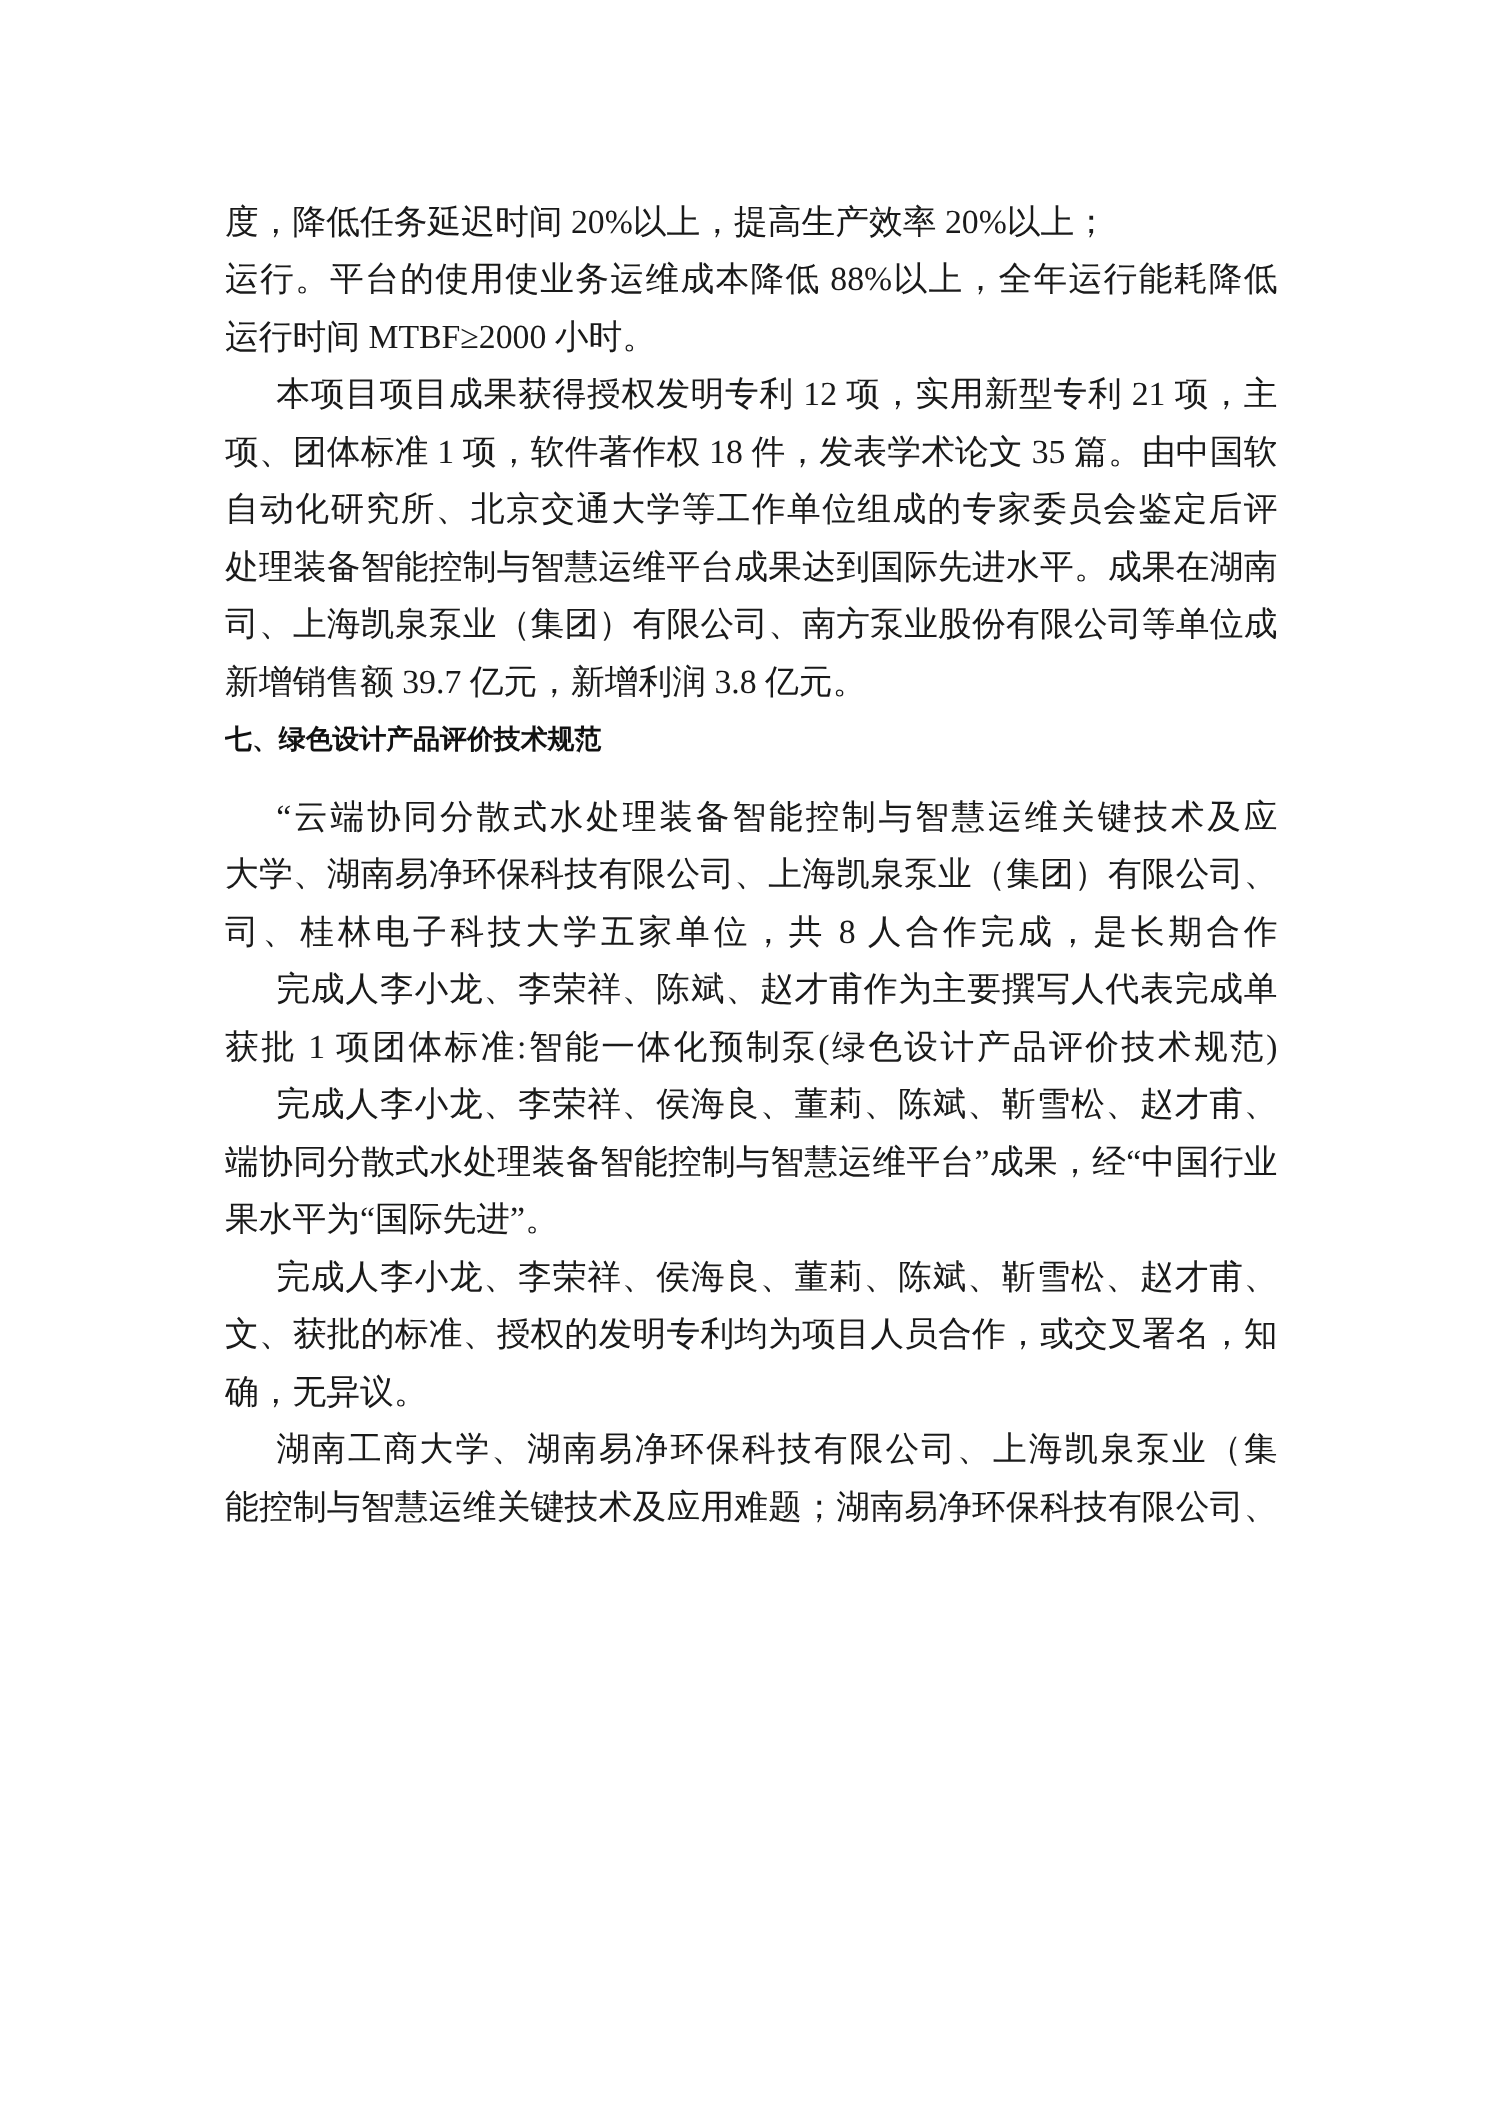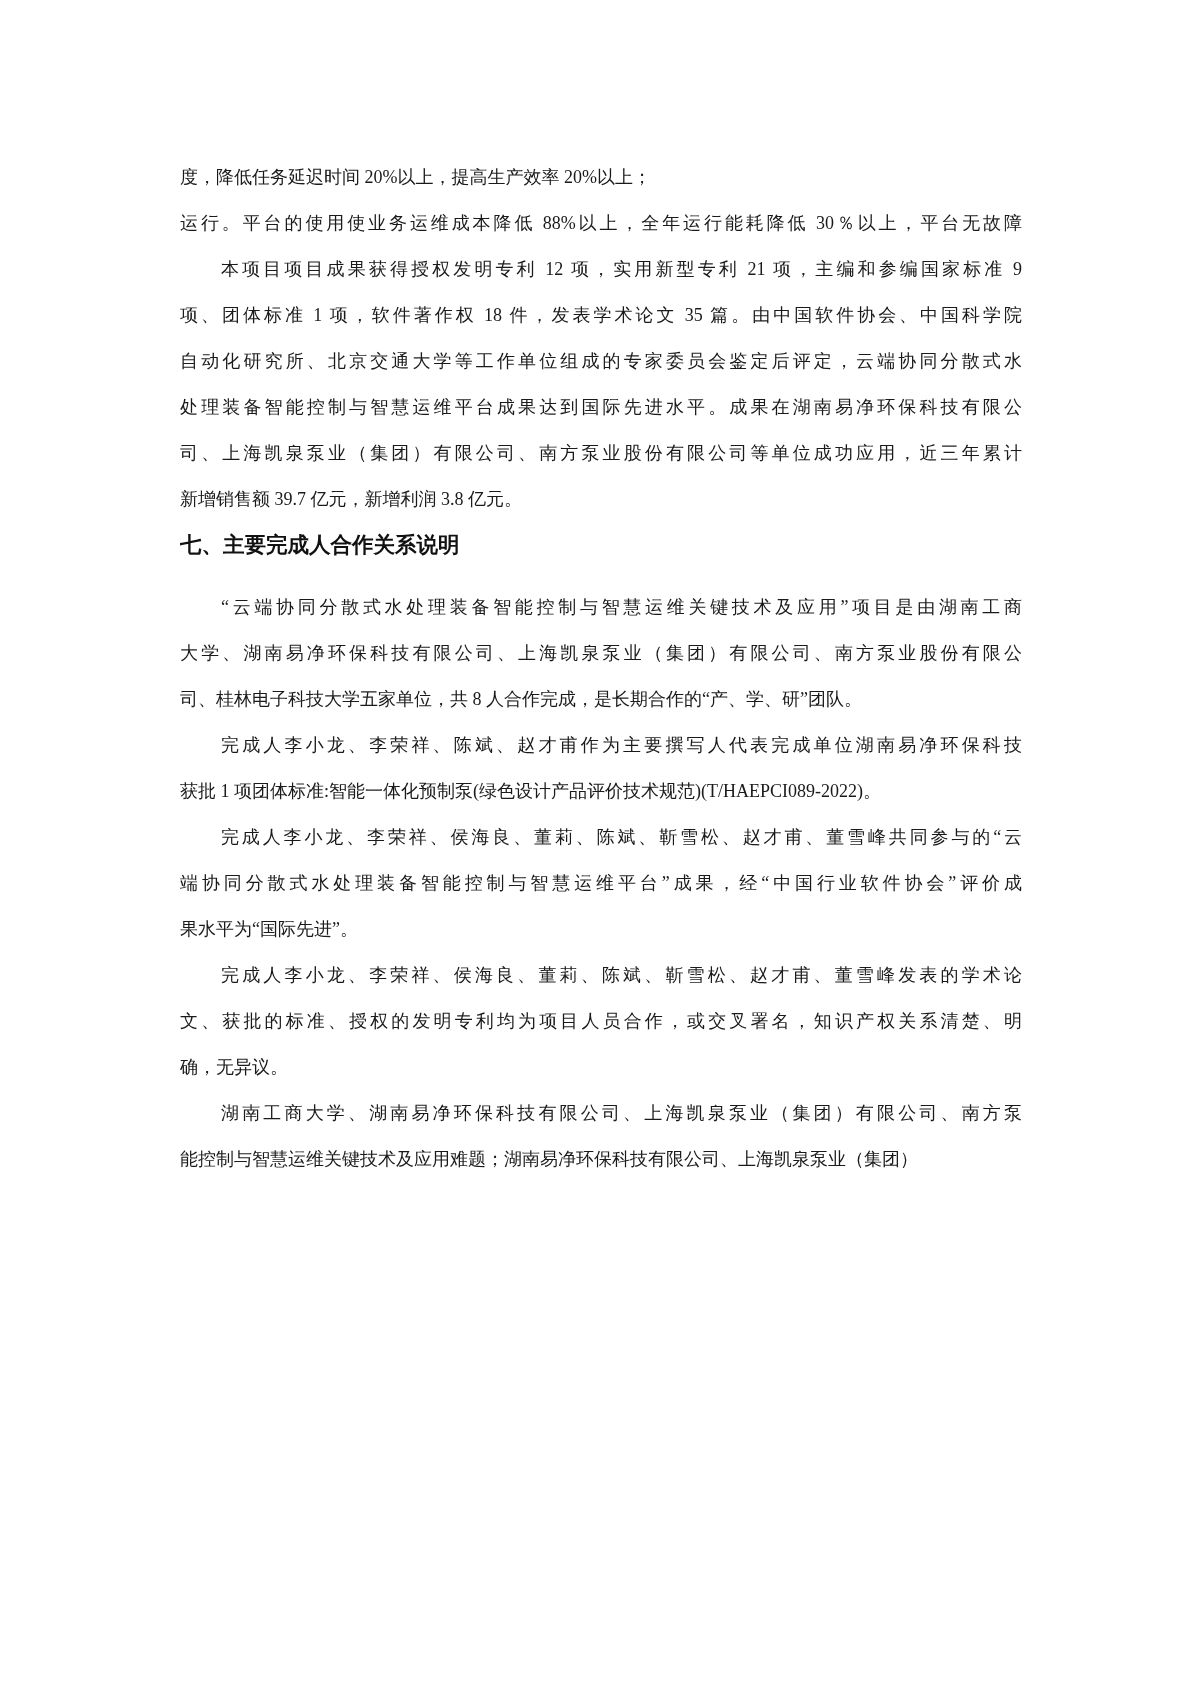--- a/index.html
+++ b/index.html
@@ -20,21 +20,21 @@
   }
   .text-block {
     width: 842px;
   }
   .para {
     margin: 0;
   }
   .line {
     height: 46px;
     line-height: 46px;
-    font-size: 18px;
+    font-size: 27px;
     letter-spacing: 0;
     text-align: justify;
     text-align-last: justify;
     overflow: hidden;
     white-space: normal;
   }
   .line.indent {
     text-indent: 41px;
   }
   .line.para-end {
@@ -53,31 +53,32 @@
 </head>
 <body>
 
 <div class="page">
   <div class="text-block">
       <div class="para">
         <div class="line para-end">度，降低任务延迟时间 20%以上，提高生产效率 20%以上；</div>
       </div>
       <div class="para">
         <div class="line">运行。平台的使用使业务运维成本降低 88%以上，全年运行能耗降低 30％以上，平台无故障</div>
+        <div class="line para-end">运行时间 MTBF≥2000 小时。</div>
       </div>
       <div class="para">
         <div class="line indent">本项目项目成果获得授权发明专利 12 项，实用新型专利 21 项，主编和参编国家标准 9</div>
         <div class="line">项、团体标准 1 项，软件著作权 18 件，发表学术论文 35 篇。由中国软件协会、中国科学院</div>
         <div class="line">自动化研究所、北京交通大学等工作单位组成的专家委员会鉴定后评定，云端协同分散式水</div>
         <div class="line">处理装备智能控制与智慧运维平台成果达到国际先进水平。成果在湖南易净环保科技有限公</div>
         <div class="line">司、上海凯泉泵业（集团）有限公司、南方泵业股份有限公司等单位成功应用，近三年累计</div>
         <div class="line para-end">新增销售额 39.7 亿元，新增利润 3.8 亿元。</div>
       </div>
       <div class="para heading">
-        <div class="line para-end">七、主要完成人合作关系说明</div>
+        <div class="line para-end">七、绿色设计产品评价技术规范</div>
       </div>
       <div class="para">
         <div class="line indent">“云端协同分散式水处理装备智能控制与智慧运维关键技术及应用”项目是由湖南工商</div>
         <div class="line">大学、湖南易净环保科技有限公司、上海凯泉泵业（集团）有限公司、南方泵业股份有限公</div>
         <div class="line para-end">司、桂林电子科技大学五家单位，共 8 人合作完成，是长期合作的“产、学、研”团队。</div>
       </div>
       <div class="para">
         <div class="line indent">完成人李小龙、李荣祥、陈斌、赵才甫作为主要撰写人代表完成单位湖南易净环保科技</div>
         <div class="line para-end">获批 1 项团体标准:智能一体化预制泵(绿色设计产品评价技术规范)(T/HAEPCI089-2022)。</div>
       </div>

